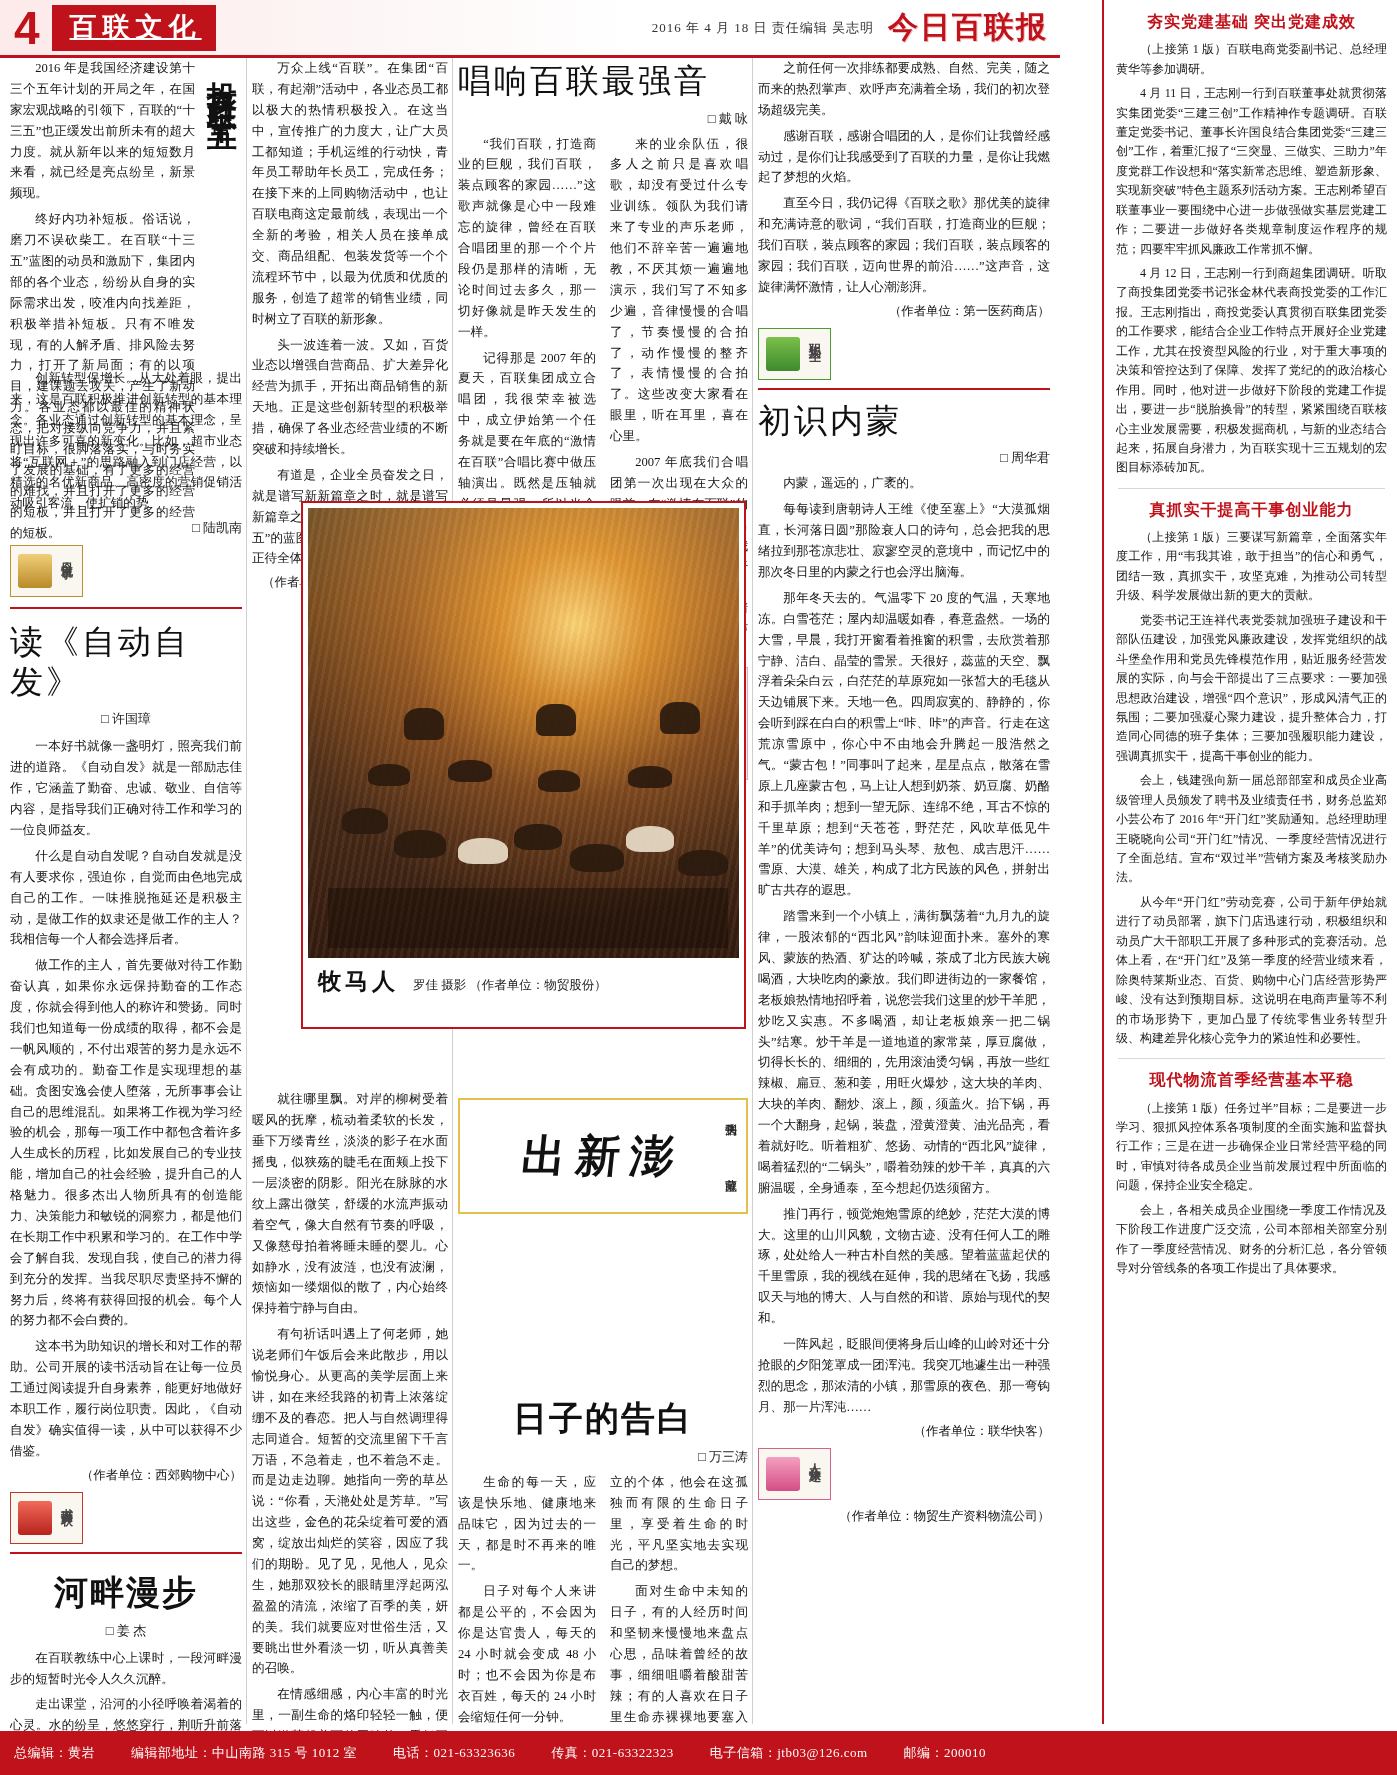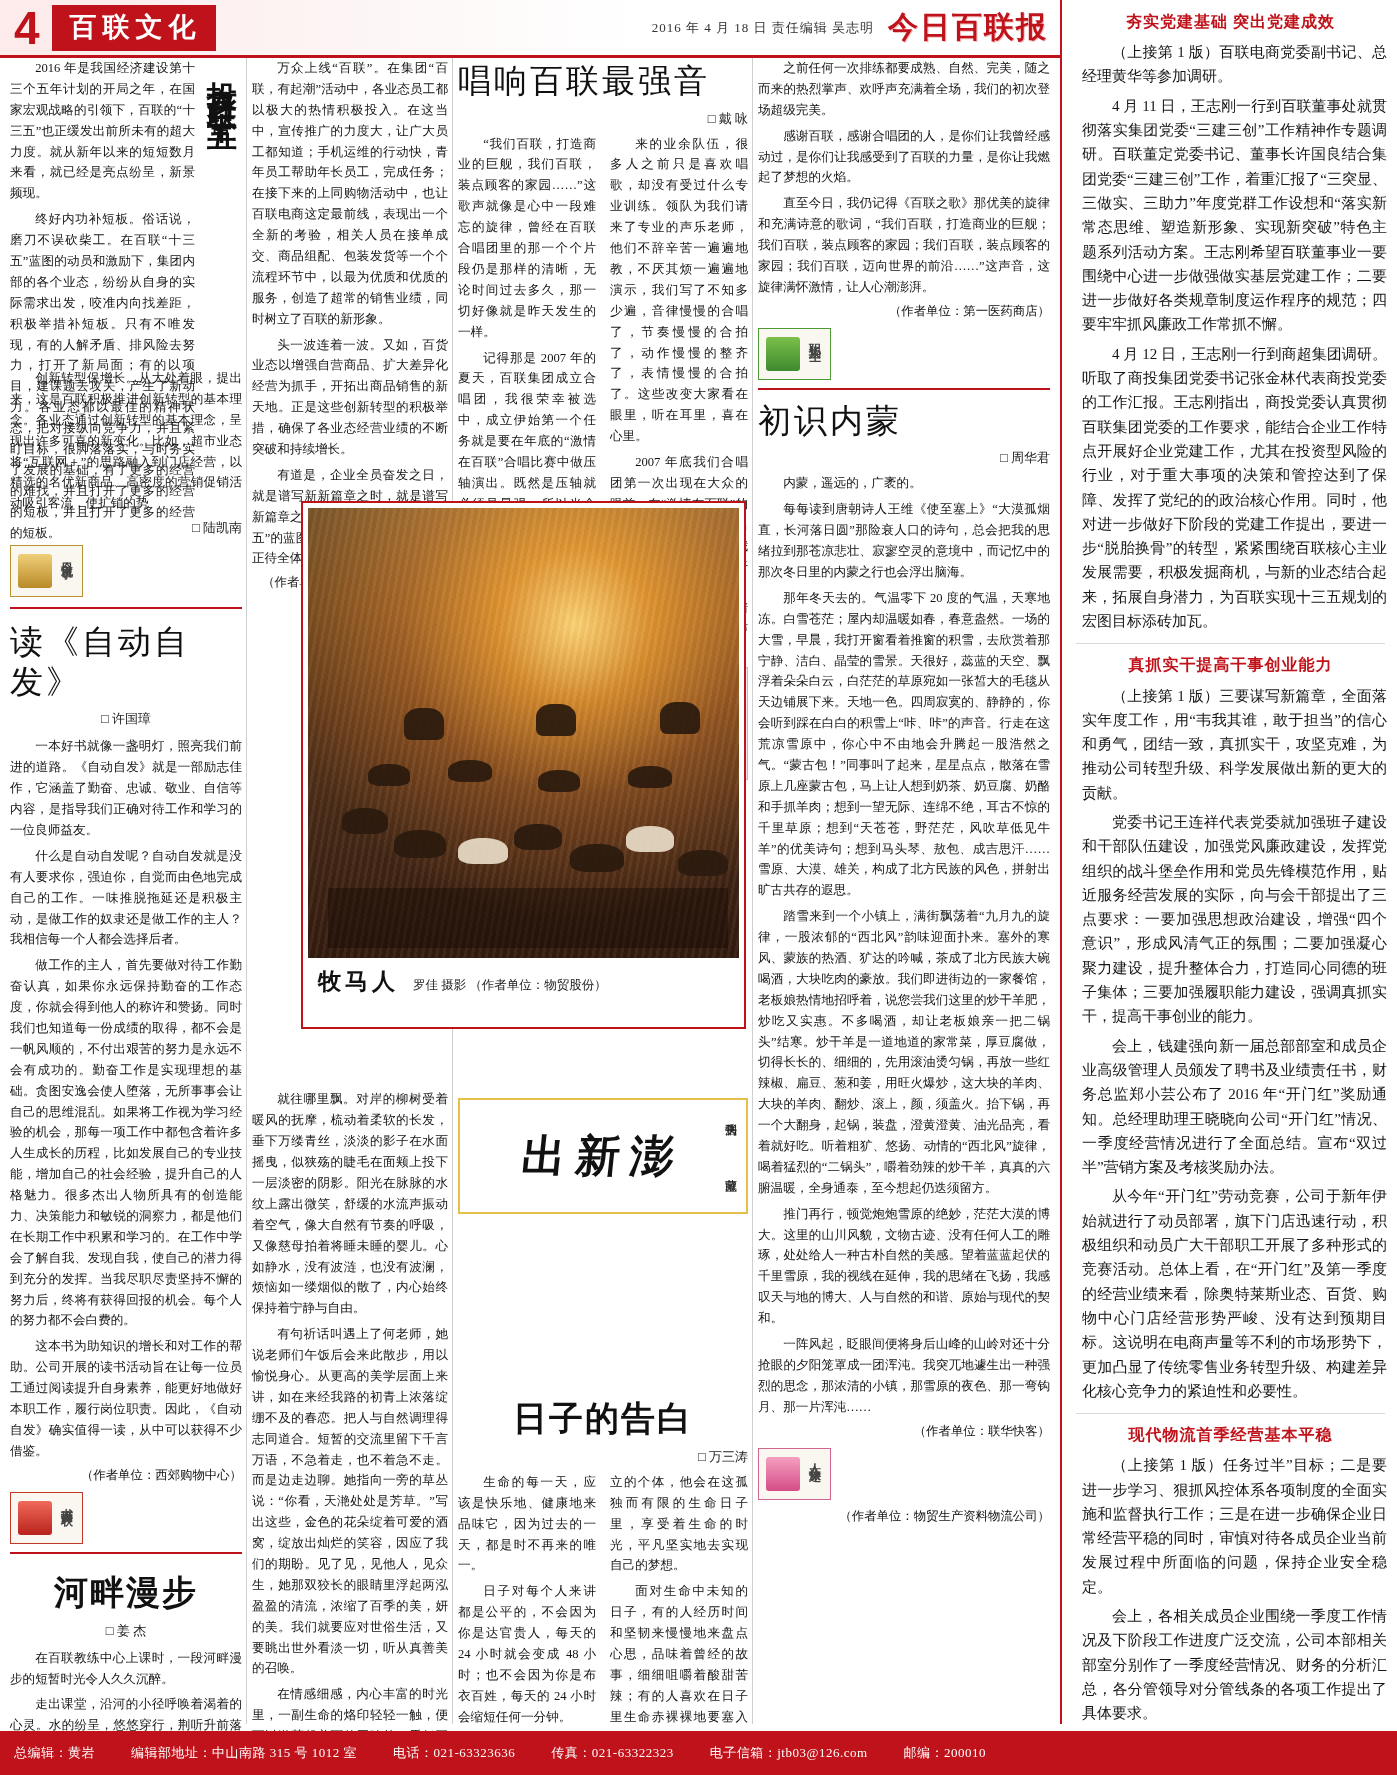--- a/index.html
+++ b/index.html
@@ -22,45 +22,46 @@
     display:flex; align-items:center;
   }
   .page-num {
     font-size:46px; font-weight:bold; color:#c0121a;
     margin-left:14px; line-height:1; font-family:"Liberation Sans",sans-serif;
   }
   .mast-title {
     margin-left:12px; background:#c0121a; color:#fff;
     font-size:27px; font-weight:bold; letter-spacing:6px;
     padding:4px 14px 6px 18px;
+    text-decoration:underline;
   }
   .mast-date {
     margin-left:auto; font-size:13px; color:#333; letter-spacing:1px;
     padding-right:14px;
   }
   .mast-logo {
     margin-right:12px; color:#c0121a; font-size:30px; font-weight:bold;
     letter-spacing:2px; font-family:"Liberation Serif",serif;
     text-shadow:1px 1px 0 #f3c0c0;
   }
 
   
   .sidebar {
-    position:absolute; right:0; top:0; width:337px; height:1724px;
+    position:absolute; right:0; top:0; width:295px; height:1724px;
     border-left:2px solid #c0121a;
     padding:6px 10px 0 12px;
     background:#fff;
   }
   .side-head {
     color:#c0121a; font-weight:bold; font-size:16px; text-align:center;
     letter-spacing:1px; margin:4px 0 7px 0; line-height:1.45;
   }
   .side-p {
-    font-size:15px; line-height:1.62; text-align:justify; text-indent:2em;
-    margin:0 0 5px 8px; color:#151515;
+    font-size:12px; line-height:1.62; text-align:justify; text-indent:2em;
+    margin:0 0 5px 0; color:#151515;
   }
   .side-rule { height:1px; background:#d8d8d8; margin:10px 2px 9px 2px; }
 
   
   .body { position:absolute; left:0; top:58px; width:1060px; height:1666px; }
 
   .col { position:absolute; top:0; }
   .c1 { left:10px;  width:232px; }
   .c2 { left:252px; width:196px; }
   .c3 { left:458px; width:290px; }

